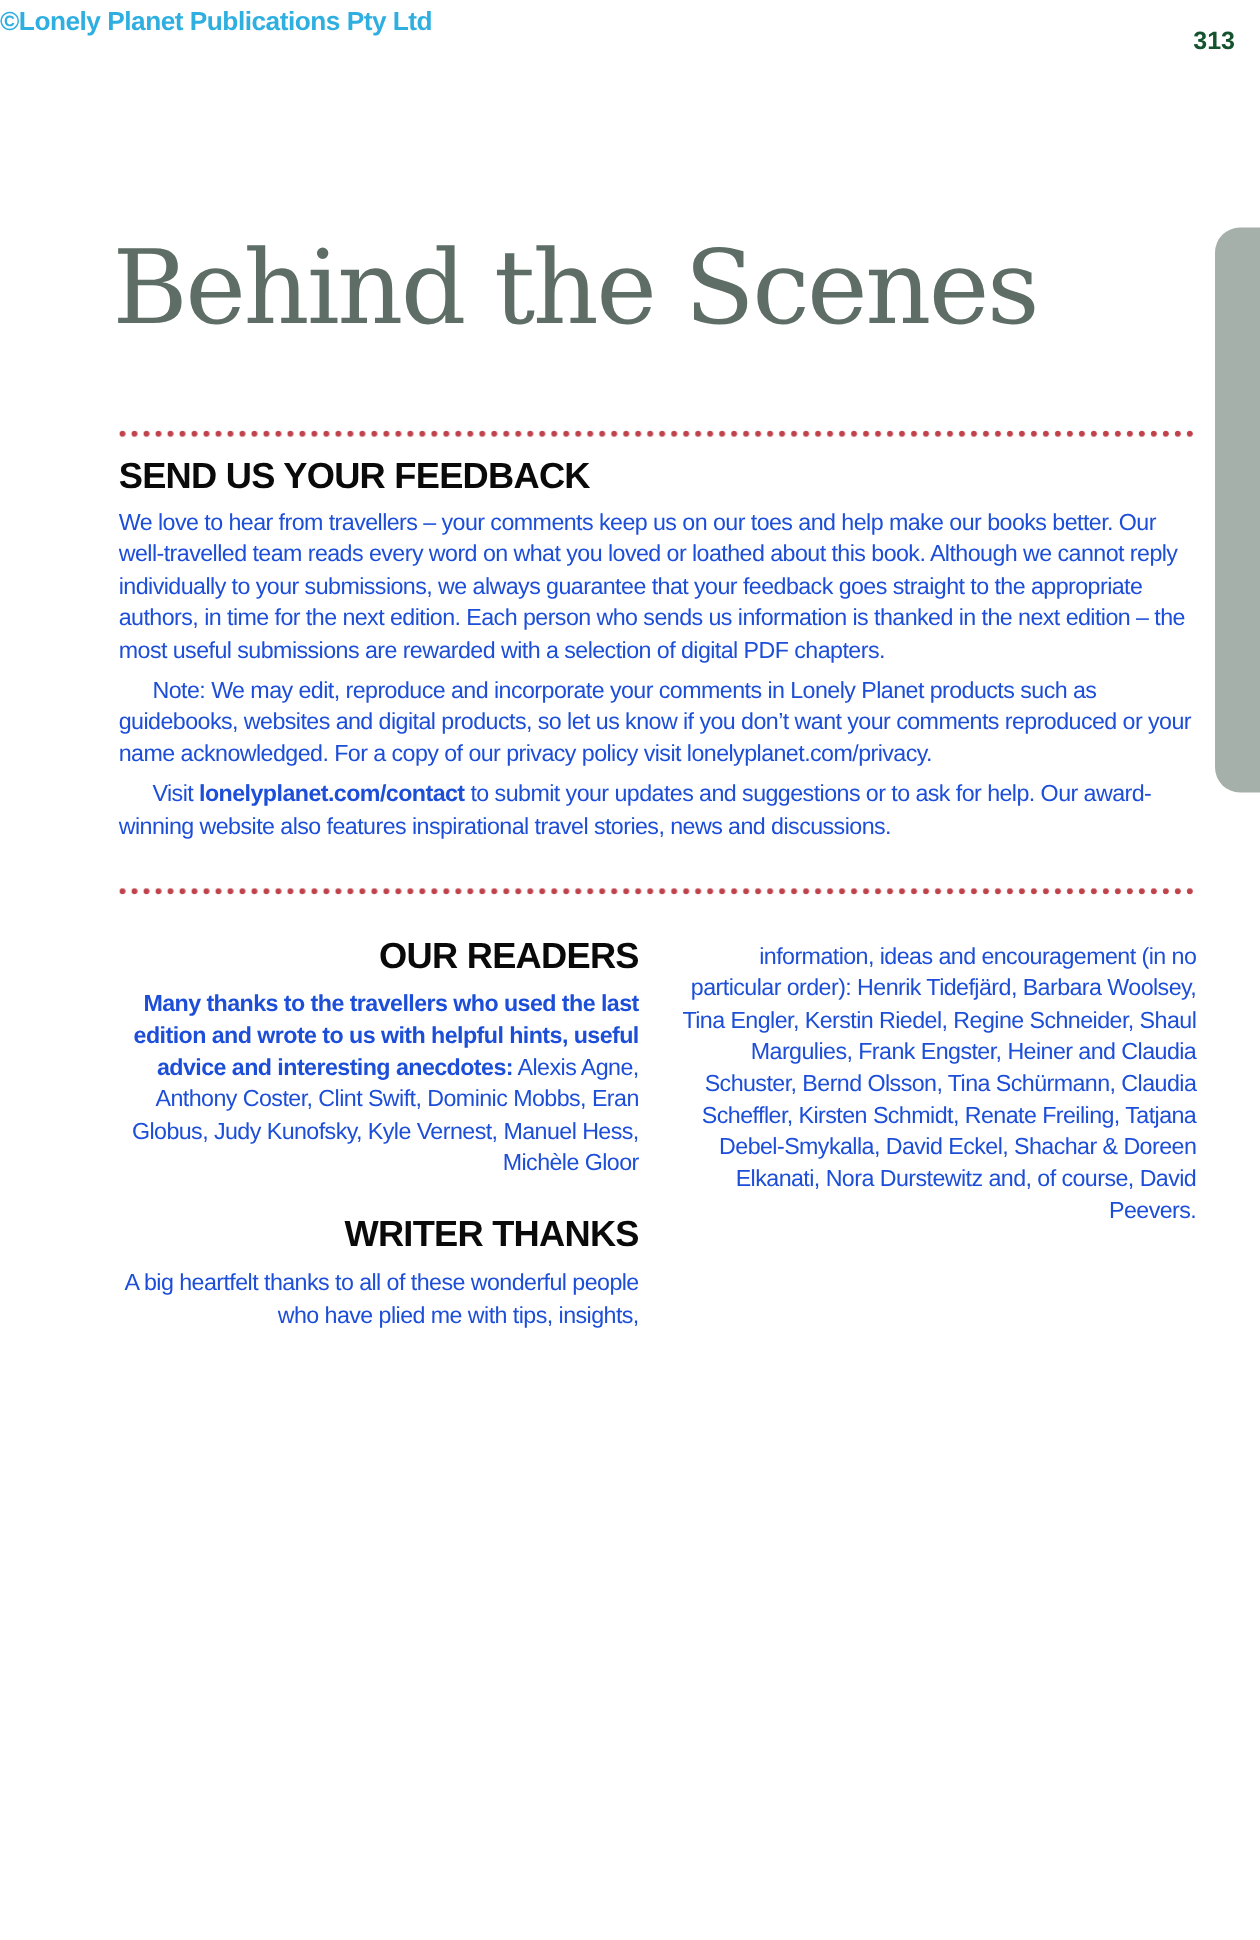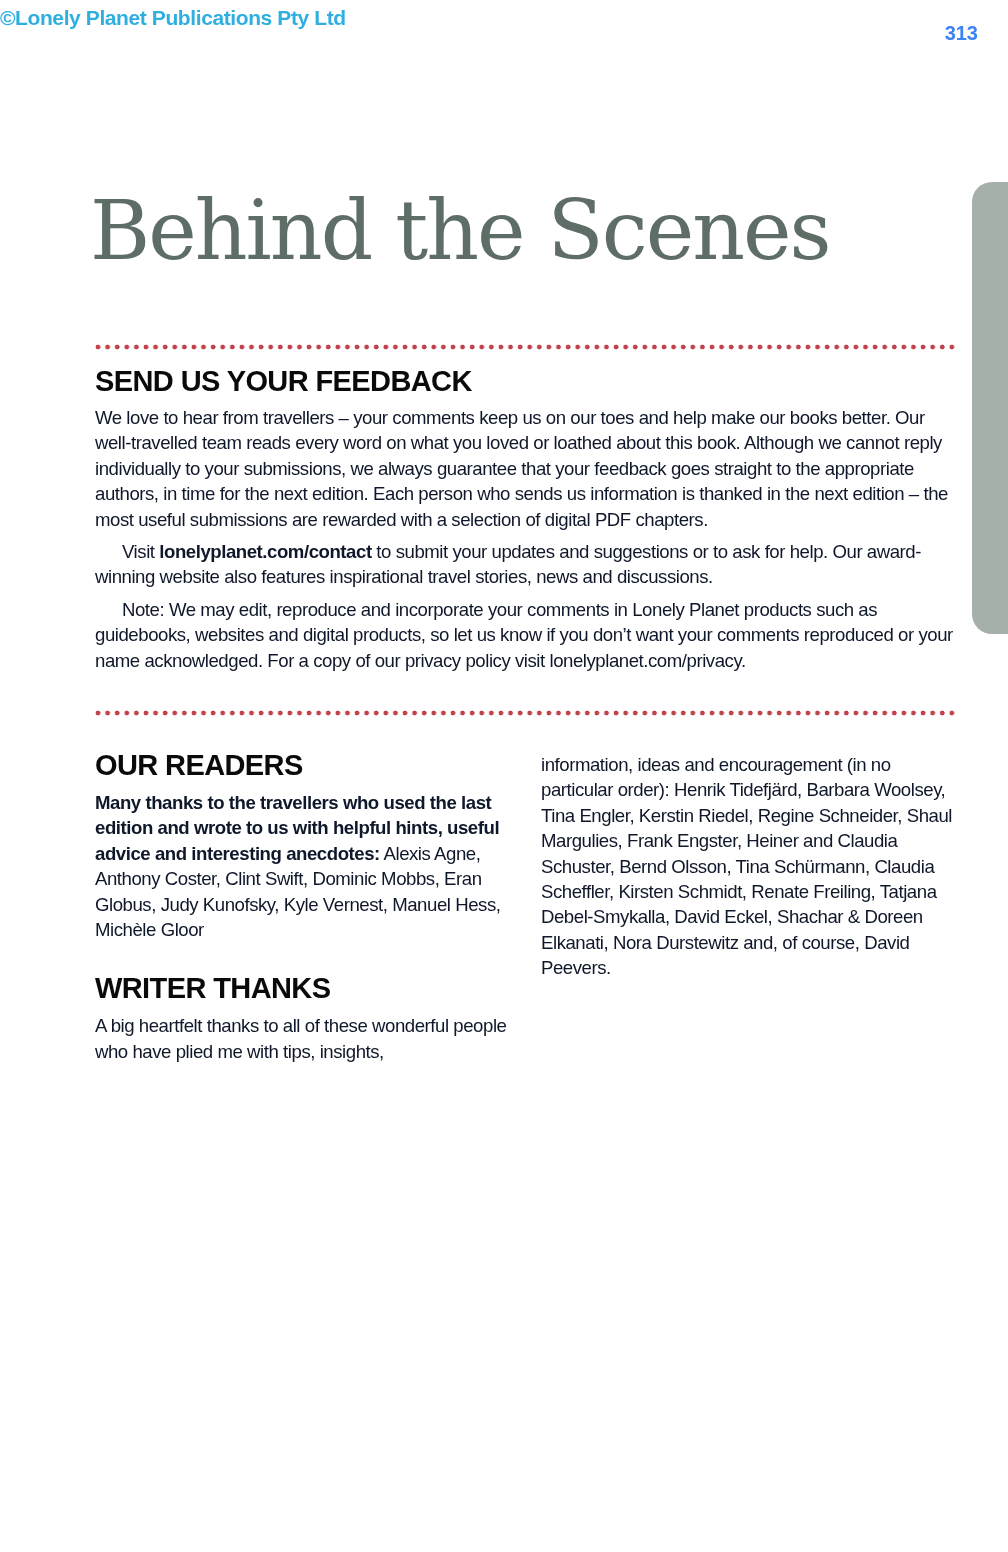--- a/index.html
+++ b/index.html
@@ -13,22 +13,22 @@
   html,body{background:#ffffff;}
   body{
     width:1008px;height:1552px;position:relative;overflow:hidden;
     font-family:"Liberation Sans", sans-serif;color:var(--ink);
   }
   .copyright{
     position:absolute;top:6px;left:0;width:100%;text-align:left;
     color:var(--cyan);font-weight:bold;font-size:21px;letter-spacing:-0.4px;
   }
   .page-number{
-    position:absolute;top:22px;right:30px;
-    font-weight:bold;font-size:20px;color:#3b82f6;
+    position:absolute;top:22px;right:20px;
+    font-weight:bold;font-size:20px;color:#14532d;
   }
   .page-title{
     position:absolute;top:190px;left:90px;
     font-family:"DejaVu Serif", serif;font-weight:400;
     font-size:82px;line-height:1;color:var(--title-gray);letter-spacing:-2px;
   }
   .side-tab{
     position:absolute;right:0;top:182px;width:36px;height:452px;
     background:var(--tab-gray);border-radius:20px 0 0 20px;
   }
@@ -40,27 +40,27 @@
   .rule-top{top:344px;}
   .rule-mid{top:710px;}
   .section-heading{
     font-weight:bold;font-size:29px;letter-spacing:-0.6px;color:#0a0a0a;
     line-height:1.1;
   }
   .feedback{
     position:absolute;left:95px;top:366px;width:862px;
   }
   .body-text{
-    font-size:18.6px;line-height:25.4px;letter-spacing:-0.45px;color:#0f172a;
+    font-size:18.6px;line-height:25.4px;letter-spacing:-0.45px;color:#1d4ed8;
   }
   .feedback .body-text{margin-top:7px;}
   .indent{text-indent:27px;}
   .columns{
     position:absolute;left:95px;top:750px;width:862px;
-    display:flex;gap:30px;
+    display:flex;gap:30px;text-align:right;
   }
   .col{width:416px;}
   .readers-intro b{letter-spacing:-0.45px;}
   .col .body-text{margin-top:8px;}
   .writer-heading{margin-top:31px;}
   .author-name{
     font-weight:bold;font-size:23.5px;letter-spacing:-0.5px;color:#0a0a0a;
     margin-top:3px;line-height:1.15;
   }
   .ack-heading{margin-top:27px;font-size:28px;}
@@ -74,22 +74,22 @@
 
 <h1 class="page-title">Behind the Scenes</h1>
 
 <div class="side-tab"></div>
 
 <div class="dotted-rule rule-top"></div>
 
 <section class="feedback">
   <h2 class="section-heading">SEND US YOUR FEEDBACK</h2>
   <p class="body-text">We love to hear from travellers – your comments keep us on our toes and help make our books better. Our well-travelled team reads every word on what you loved or loathed about this book. Although we cannot reply individually to your submissions, we always guarantee that your feedback goes straight to the appropriate authors, in time for the next edition. Each person who sends us information is thanked in the next edition – the most useful submissions are rewarded with a selection of digital PDF chapters.</p>
+  <p class="body-text indent">Note: We may edit, reproduce and incorporate your comments in Lonely Planet products such as guidebooks, websites and digital products, so let us know if you don’t want your comments reproduced or your name acknowledged. For a copy of our privacy policy visit lonelyplanet.com/privacy.</p>
   <p class="body-text indent"><span>Visit </span><b>lonelyplanet.com/contact</b><span> to submit your updates and suggestions or to ask for help. Our award-winning website also features inspirational travel stories, news and discussions.</span></p>
-  <p class="body-text indent">Note: We may edit, reproduce and incorporate your comments in Lonely Planet products such as guidebooks, websites and digital products, so let us know if you don’t want your comments reproduced or your name acknowledged. For a copy of our privacy policy visit lonelyplanet.com/privacy.</p>
 </section>
 
 <div class="dotted-rule rule-mid"></div>
 
 <div class="columns">
   <div class="col">
     <h2 class="section-heading">OUR READERS</h2>
     <p class="body-text readers-intro"><b>Many thanks to the travellers who used the last edition and wrote to us with helpful hints, useful advice and interesting anecdotes:</b><span> Alexis Agne, Anthony Coster, Clint Swift, Dominic Mobbs, Eran Globus, Judy Kunofsky, Kyle Vernest, Manuel Hess, Michèle Gloor</span></p>
     <h2 class="section-heading writer-heading">WRITER THANKS</h2>
     <p class="body-text">A big heartfelt thanks to all of these wonderful people who have plied me with tips, insights,</p>

